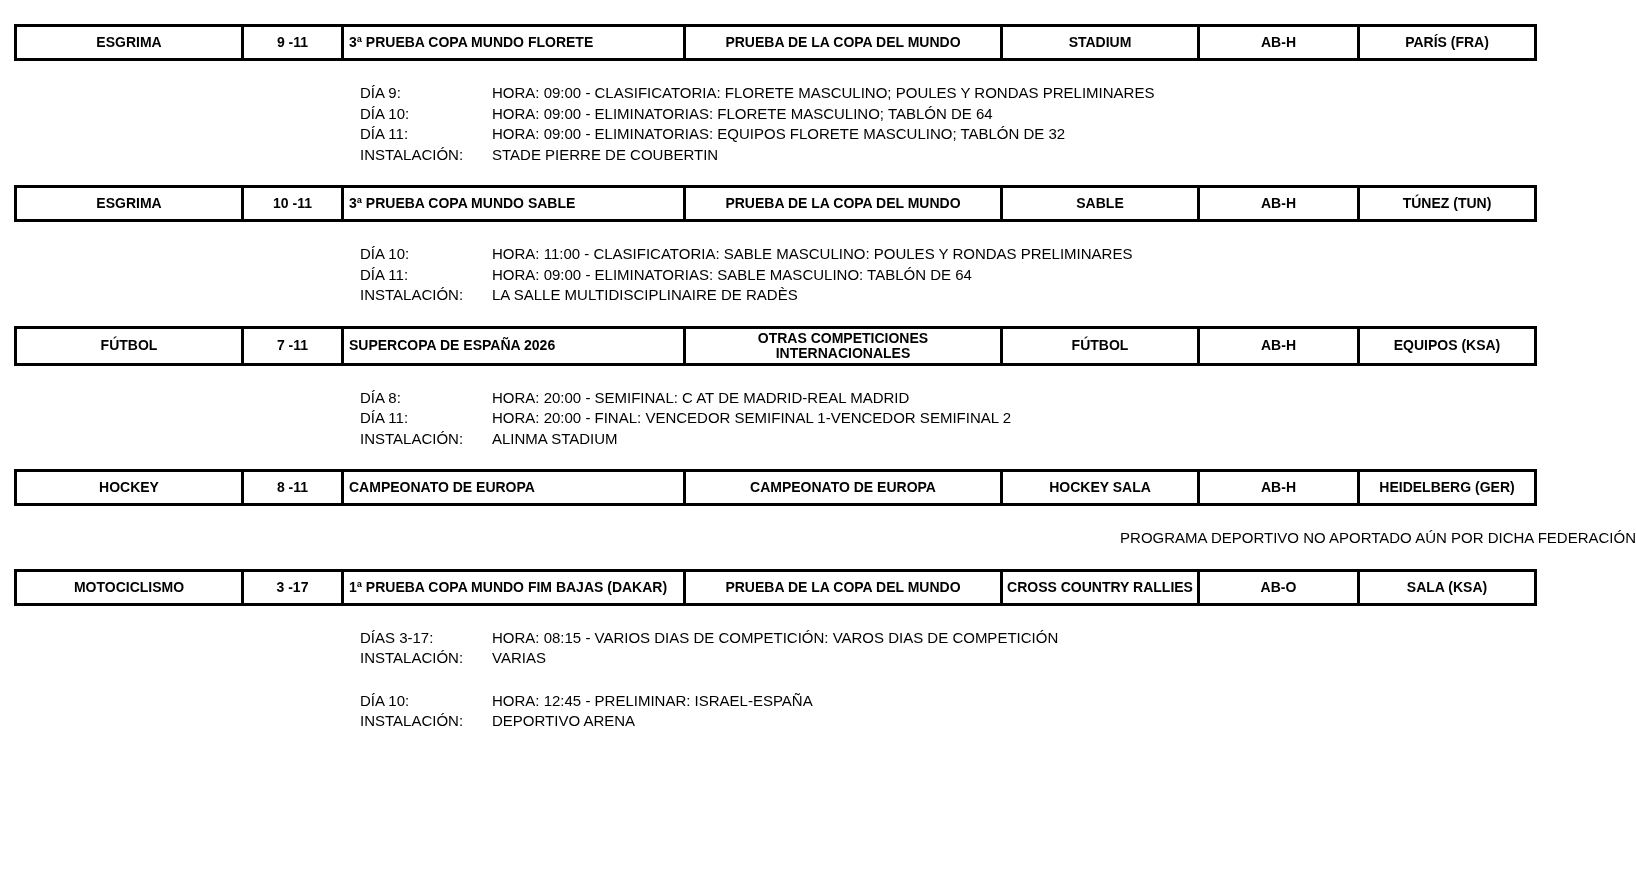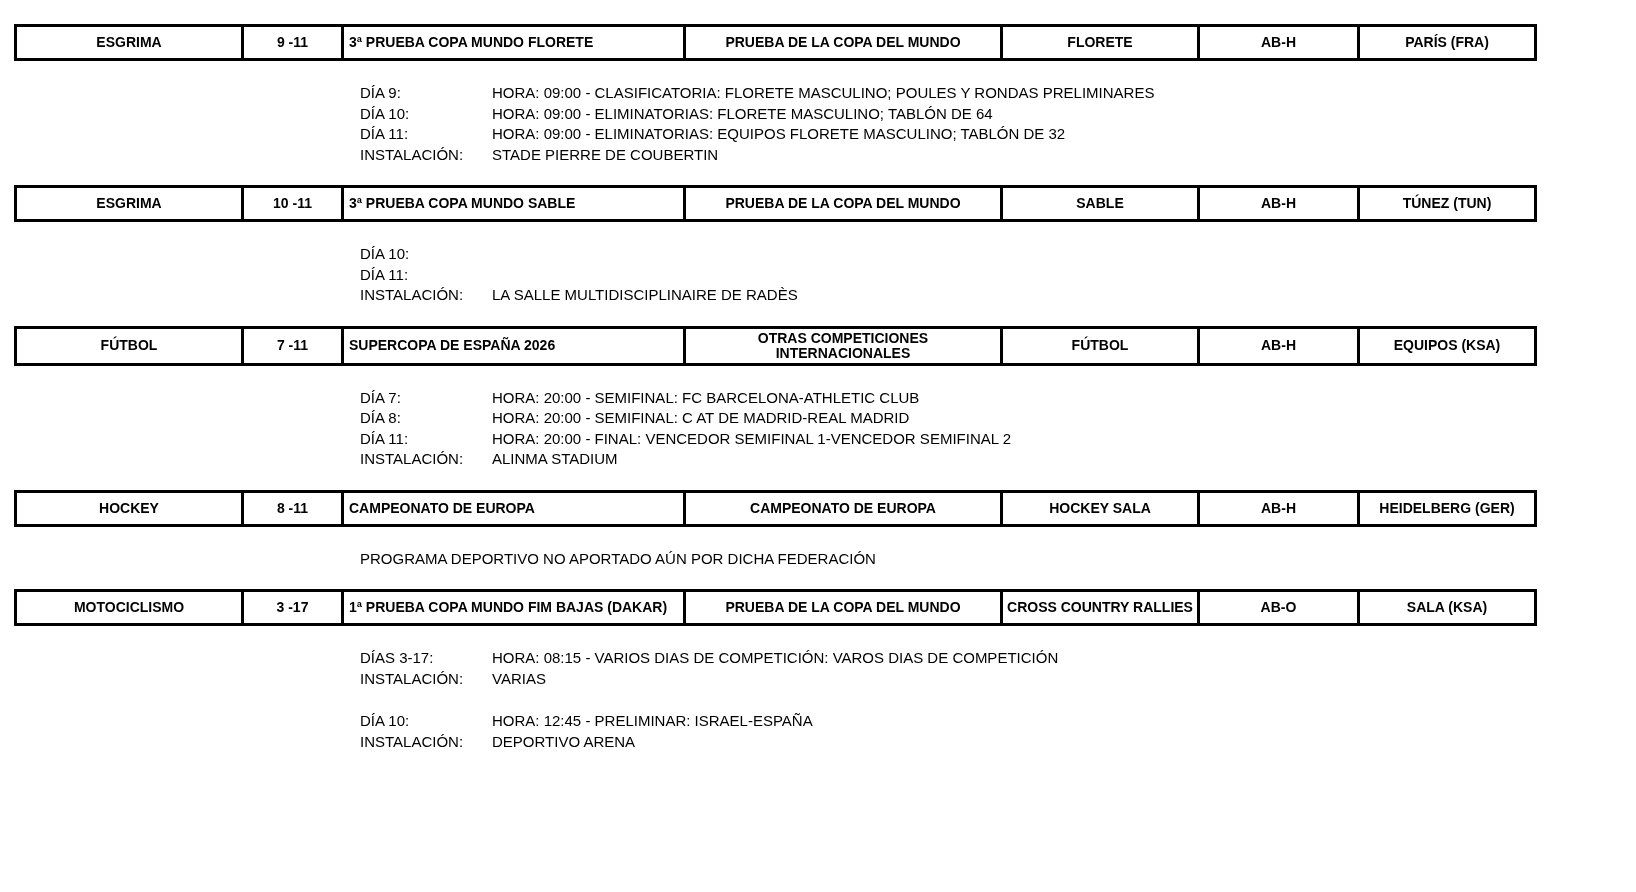--- a/index.html
+++ b/index.html
@@ -67,21 +67,21 @@
             <col style="width:197px">
             <col style="width:160px">
         <col style="width:177px">
       </colgroup>
       <tbody>
             <tr>
         <td class="c-sport">ESGRIMA</td>
         <td class="c-dates">9 -11</td>
         <td class="c-event">3ª PRUEBA COPA MUNDO FLORETE</td>
         <td class="c-type">PRUEBA DE LA COPA DEL MUNDO</td>
-        <td class="c-disc">FLORETE</td>
+        <td class="c-disc">STADIUM</td>
         <td class="c-cat">AB-H</td>
         <td class="c-loc">PARÍS (FRA)</td>
       </tr>
     </tbody>
         </table>
     <div class="details">
           <div class="detail-line">
             <span class="detail-label">DÍA 9:</span>
             <span class="detail-text">HORA: 09:00 - CLASIFICATORIA: FLORETE MASCULINO; POULES Y RONDAS PRELIMINARES</span>
           </div>
@@ -119,23 +119,25 @@
         <td class="c-type">PRUEBA DE LA COPA DEL MUNDO</td>
         <td class="c-disc">SABLE</td>
         <td class="c-cat">AB-H</td>
         <td class="c-loc">TÚNEZ (TUN)</td>
       </tr>
     </tbody>
         </table>
     <div class="details">
           <div class="detail-line">
             <span class="detail-label">DÍA 10:</span>
+            <span class="detail-text">HORA: 11:00 - CLASIFICATORIA: SABLE MASCULINO: POULES Y RONDAS PRELIMINARES</span>
           </div>
           <div class="detail-line">
             <span class="detail-label">DÍA 11:</span>
+            <span class="detail-text">HORA: 09:00 - ELIMINATORIAS: SABLE MASCULINO: TABLÓN DE 64</span>
           </div>
           <div class="detail-line">
             <span class="detail-label">INSTALACIÓN:</span>
             <span class="detail-text">LA SALLE MULTIDISCIPLINAIRE DE RADÈS</span>
           </div>
         </div>
   </section>
 
   <section class="event-block">
     <table class="header-row">
@@ -155,24 +157,20 @@
         <td class="c-event">SUPERCOPA DE ESPAÑA 2026</td>
         <td class="c-type">OTRAS COMPETICIONES INTERNACIONALES</td>
         <td class="c-disc">FÚTBOL</td>
         <td class="c-cat">AB-H</td>
         <td class="c-loc">EQUIPOS (KSA)</td>
       </tr>
     </tbody>
         </table>
     <div class="details">
           <div class="detail-line">
-            <span class="detail-label">DÍA 7:</span>
-            <span class="detail-text">HORA: 20:00 - SEMIFINAL: FC BARCELONA-ATHLETIC CLUB</span>
-          </div>
-          <div class="detail-line">
             <span class="detail-label">DÍA 8:</span>
             <span class="detail-text">HORA: 20:00 - SEMIFINAL: C AT DE MADRID-REAL MADRID</span>
           </div>
           <div class="detail-line">
             <span class="detail-label">DÍA 11:</span>
             <span class="detail-text">HORA: 20:00 - FINAL: VENCEDOR SEMIFINAL 1-VENCEDOR SEMIFINAL 2</span>
           </div>
           <div class="detail-line">
             <span class="detail-label">INSTALACIÓN:</span>
             <span class="detail-text">ALINMA STADIUM</span>
@@ -196,21 +194,21 @@
         <td class="c-sport">HOCKEY</td>
         <td class="c-dates">8 -11</td>
         <td class="c-event">CAMPEONATO DE EUROPA</td>
         <td class="c-type">CAMPEONATO DE EUROPA</td>
         <td class="c-disc">HOCKEY SALA</td>
         <td class="c-cat">AB-H</td>
         <td class="c-loc">HEIDELBERG (GER)</td>
       </tr>
     </tbody>
         </table>
-    <div class="details" style="margin-left: 346px;">
+    <div class="details" style="margin-left: 346px; text-align: right;">
           <div class="note">PROGRAMA DEPORTIVO NO APORTADO AÚN POR DICHA FEDERACIÓN</div>
         </div>
   </section>
 
   <section class="event-block">
     <table class="header-row">
       <colgroup>
         <col style="width:227px">
             <col style="width:100px">
             <col style="width:342px">

